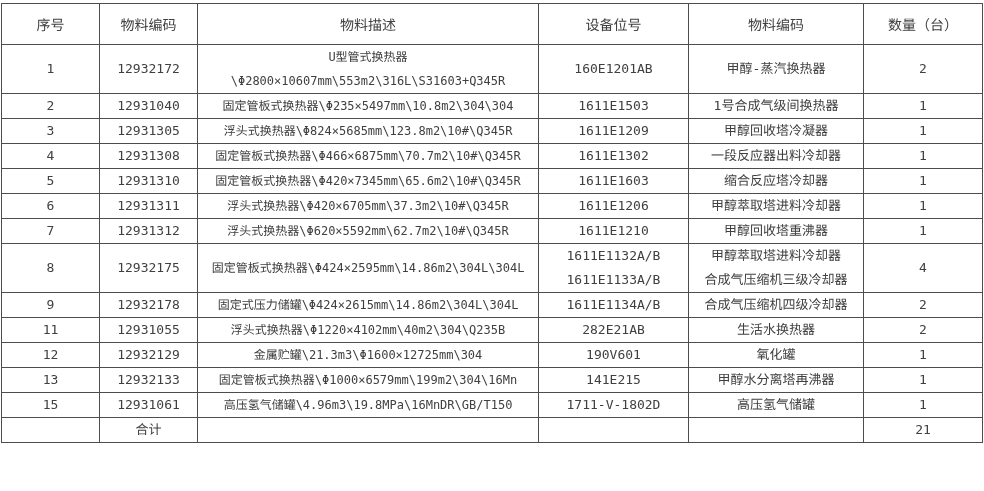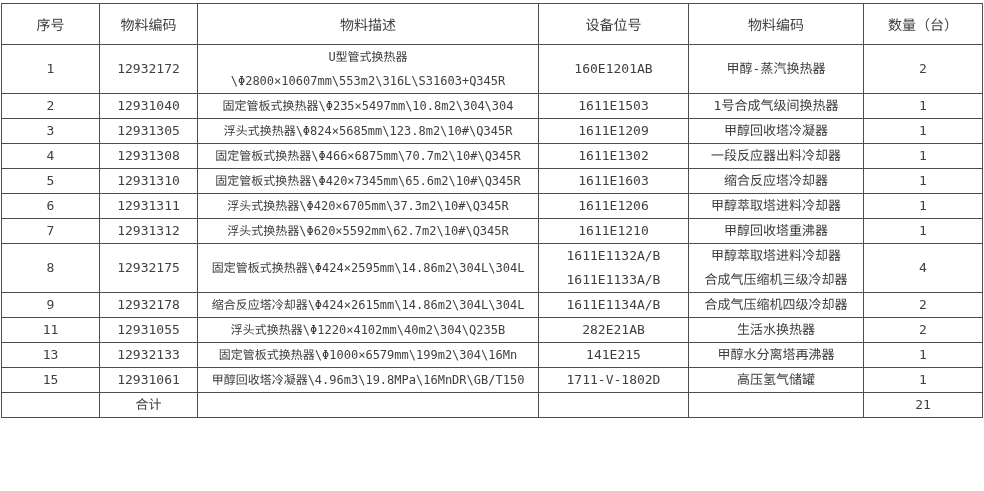--- a/index.html
+++ b/index.html
@@ -144,45 +144,53 @@
         </td>
     <td class="cell-name">
           <div class="line">甲醇萃取塔进料冷却器</div>
           <div class="line">合成气压缩机三级冷却器</div>
         </td>
     <td class="cell-qty">4</td>
   </tr>
       <tr>
     <td class="cell-no">9</td>
     <td class="cell-code">12932178</td>
-    <td class="cell-desc">缩合反应塔冷却器\Φ424×2615mm\14.86m2\304L\304L</td>
+    <td class="cell-desc">固定式压力储罐\Φ424×2615mm\14.86m2\304L\304L</td>
     <td class="cell-tag">1611E1134A/B</td>
     <td class="cell-name">合成气压缩机四级冷却器</td>
     <td class="cell-qty">2</td>
   </tr>
       <tr>
     <td class="cell-no">11</td>
     <td class="cell-code">12931055</td>
     <td class="cell-desc">浮头式换热器\Φ1220×4102mm\40m2\304\Q235B</td>
     <td class="cell-tag">282E21AB</td>
     <td class="cell-name">生活水换热器</td>
     <td class="cell-qty">2</td>
   </tr>
       <tr>
+    <td class="cell-no">12</td>
+    <td class="cell-code">12932129</td>
+    <td class="cell-desc">金属贮罐\21.3m3\Φ1600×12725mm\304</td>
+    <td class="cell-tag">190V601</td>
+    <td class="cell-name">氧化罐</td>
+    <td class="cell-qty">1</td>
+  </tr>
+      <tr>
     <td class="cell-no">13</td>
     <td class="cell-code">12932133</td>
     <td class="cell-desc">固定管板式换热器\Φ1000×6579mm\199m2\304\16Mn</td>
     <td class="cell-tag">141E215</td>
     <td class="cell-name">甲醇水分离塔再沸器</td>
     <td class="cell-qty">1</td>
   </tr>
       <tr>
     <td class="cell-no">15</td>
     <td class="cell-code">12931061</td>
-    <td class="cell-desc">甲醇回收塔冷凝器\4.96m3\19.8MPa\16MnDR\GB/T150</td>
+    <td class="cell-desc">高压氢气储罐\4.96m3\19.8MPa\16MnDR\GB/T150</td>
     <td class="cell-tag">1711-V-1802D</td>
     <td class="cell-name">高压氢气储罐</td>
     <td class="cell-qty">1</td>
   </tr>
       <tr>
     <td class="cell-no"></td>
     <td class="cell-code">合计</td>
     <td class="cell-desc"></td>
     <td class="cell-tag"></td>
     <td class="cell-name"></td>

